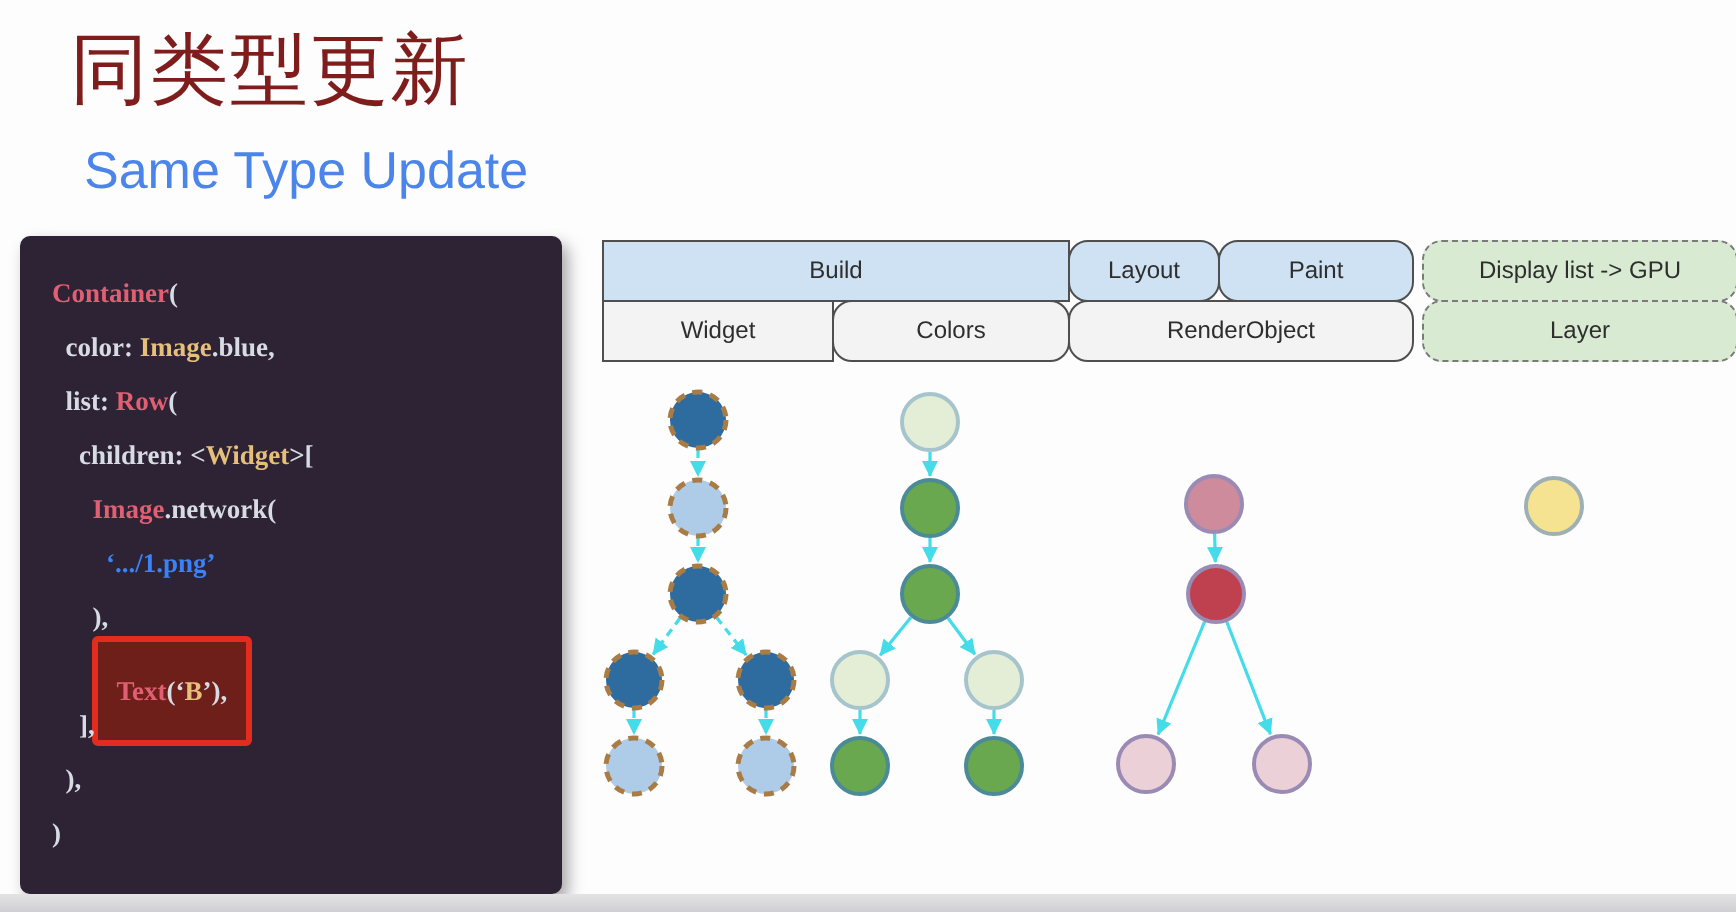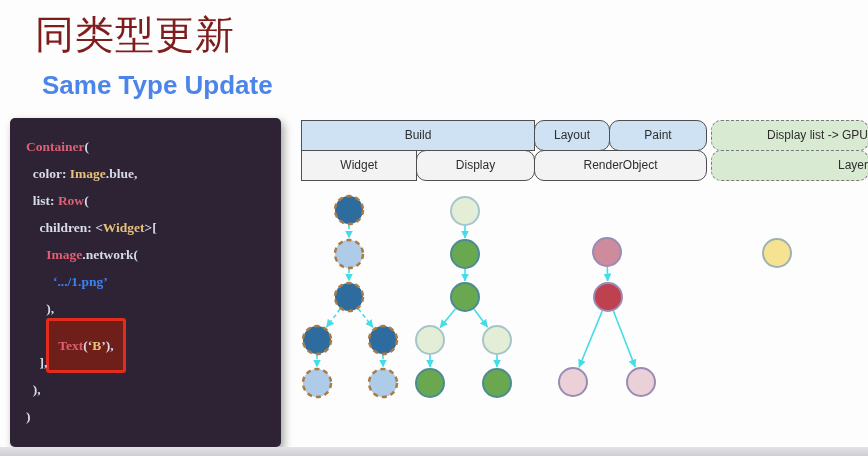--- a/index.html
+++ b/index.html
@@ -3,21 +3,21 @@
 <meta charset="utf-8">
 <style>
   html,body{margin:0;padding:0;background:#e9e9eb;}
   .slide{position:relative;width:868px;height:456px;background:#fdfdfd;overflow:hidden;
          font-family:"Liberation Sans",sans-serif;}
   .bottom-strip{position:absolute;left:0;right:0;bottom:0;height:9px;
                 background:linear-gradient(#e3e3e5,#cfcfd3);}
   
   .title{position:absolute;left:35px;top:8px;font-size:39px;font-weight:400;
          color:#7f1d1d;letter-spacing:1px;}
-  .subtitle{position:absolute;left:42px;top:70px;font-size:26px;font-weight:700;color:#4c85ea;}
+  .subtitle{position:absolute;left:42px;top:70px;font-size:26px;font-weight:400;color:#4c85ea;}
   
   .code{position:absolute;left:10px;top:118px;width:271px;height:329px;box-sizing:border-box;
         background:#2d2334;border-radius:5px;padding:15px 0 0 16px;
         box-shadow:3px 4px 8px rgba(0,0,0,.35);
         font-family:Liberation Serif, serif;font-size:13.5px;font-weight:bold;
         color:#d7dbe4;}
   .code-line{white-space:pre;line-height:27px;height:27px;}
   .tok-pln{color:#d7dbe4;}
   .tok-cls{color:#e05f72;}
   .tok-typ{color:#e6c07b;}
@@ -29,21 +29,21 @@
   .trow{display:flex;}
   .trow + .trow{margin-top:-1px;}
   .cell{box-sizing:border-box;height:31px;line-height:29px;text-align:center;
         border:1px solid #4f4f4f;}
   .cell + .cell{margin-left:-1px;border-radius:10px;}
   .cell.blue{background:#cfe2f3;}
   .cell.gray{background:#f3f3f3;}
   .cell.green{background:#d9ead3;border:1px dashed #7a7a7a;margin-left:4px;}
   .w-build{width:234px;} .w-layout{width:76px;} .w-paint{width:98px;}
   .w-widget{width:116px;} .w-element{width:119px;} .w-render{width:173px;}
-  .w-green{width:158px;text-align:right;}
+  .w-green{width:158px;}
   
   .tree-svg{position:absolute;left:0;top:0;pointer-events:none;}
 </style>
 </head>
 <body>
 
 <div class="slide">
 
   <div class="title">同类型更新</div>
   <div class="subtitle">Same Type Update</div>
@@ -64,21 +64,21 @@
 
   <div class="ptable">
     <div class="trow">
       <div class="cell blue w-build">Build</div>
       <div class="cell blue w-layout">Layout</div>
       <div class="cell blue w-paint">Paint</div>
       <div class="cell green w-green">Display list -&gt; GPU</div>
     </div>
     <div class="trow">
       <div class="cell gray w-widget">Widget</div>
-      <div class="cell gray w-element">Display</div>
+      <div class="cell gray w-element">Colors</div>
       <div class="cell gray w-render">RenderObject</div>
       <div class="cell green w-green">Layer</div>
     </div>
   </div>
 
   <svg id="tree-svg" class="tree-svg" width="868" height="456">
       <defs>
         <marker id="arrowhead" markerUnits="userSpaceOnUse" markerWidth="9" markerHeight="9" refX="7.5" refY="4" orient="auto">
           <polygon points="0,0 8,4 0,8" fill="#43dce8"></polygon>
         </marker>

